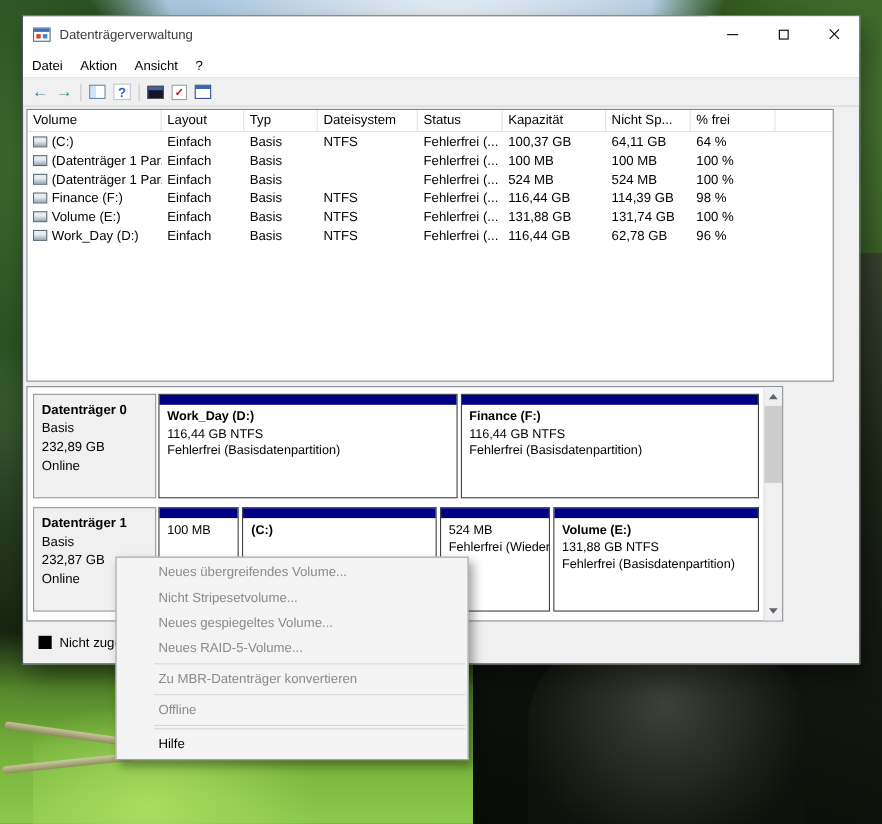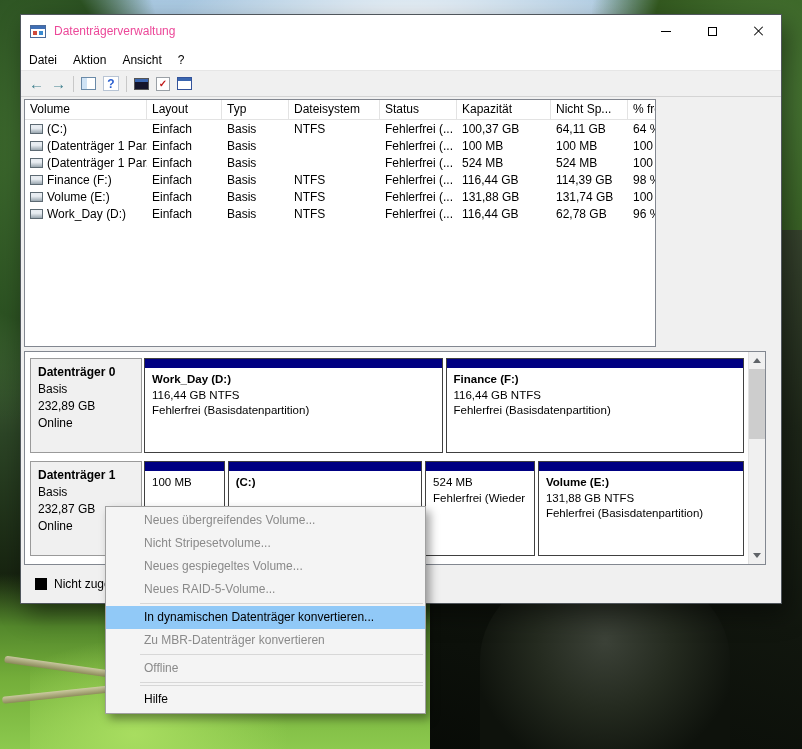--- a/index.html
+++ b/index.html
@@ -30,21 +30,21 @@
   .fence-rail2 { left:2px; bottom:52px; width:130px; transform:rotate(-6deg); }
 
   
   .window { position:absolute; left:20px; top:14px; width:762px; height:590px;
     background:#f0f0f0; border:1px solid #50565c; box-shadow:6px 10px 24px rgba(0,0,0,.45); z-index:10; }
 
   .titlebar { height:32px; background:#fff; display:flex; align-items:center; padding-left:9px; }
   .app-ico { width:16px; height:13px; border:1px solid #4a6a9a; background:#fff; position:relative; flex:none; }
   .app-ico::before { content:""; position:absolute; left:0; right:0; top:0; height:3px; background:#3f6fb5; }
   .app-ico::after { content:""; position:absolute; left:2px; bottom:2px; width:4px; height:4px; background:#d04a3a; box-shadow:6px 0 0 #3a8ad0; }
-  .titlebar .title { font-size:12px; color:#ec4899; margin-left:8px; white-space:nowrap; }
+  .titlebar .title { font-size:12px; color:#404040; margin-left:8px; white-space:nowrap; }
   .win-controls { margin-left:auto; display:flex; height:100%; }
   .win-btn { width:46px; height:100%; display:flex; align-items:center; justify-content:center; background:#fff; border:none; cursor:default; }
   .min-glyph { width:10px; height:1px; background:#000; display:block; }
   .max-glyph { width:9px; height:9px; border:1px solid #000; display:block; }
   .x-glyph { position:relative; width:12px; height:12px; display:block; }
   .x-glyph::before,.x-glyph::after { content:""; position:absolute; left:5.5px; top:0; width:1px; height:12px; background:#000; }
   .x-glyph::before { transform:rotate(45deg); } .x-glyph::after { transform:rotate(-45deg); }
 
   .menubar { height:23px; background:#fff; display:flex; align-items:flex-end; font-size:12px; }
   .menubar .mitem { padding:3px 8px; }
@@ -56,33 +56,33 @@
   .ico-tree { width:15px; height:13px; border:1px solid #6a8aa8; background:linear-gradient(90deg,#cfe3f5 5px,#fff 5px); }
   .ico-help { width:16px; height:15px; display:flex; align-items:center; justify-content:center;
     font-size:12px; font-weight:bold; color:#2a5fd0; background:#fff; border:1px solid #b8c4d4; }
   .ico-console { width:15px; height:12px; background:#14142a; border:1px solid #555; position:relative; }
   .ico-console::before { content:""; position:absolute; left:0; right:0; top:0; height:3px; background:#3a66b0; }
   .ico-check { width:14px; height:14px; background:#fff; border:1px solid #9aa0a6; display:flex; align-items:center; justify-content:center;
     font-size:10px; color:#c01818; font-weight:bold; }
   .ico-grid { width:15px; height:13px; border:1px solid #33539a; background:linear-gradient(180deg,#3a66b0 3px,#fff 3px); }
 
   
-  .listview { position:absolute; left:3px; top:84px; width:632px; height:248px; background:#fff; border:1px solid #828790; overflow:hidden; }
+  .listview { position:absolute; left:3px; top:84px; width:734px; height:248px; background:#fff; border:1px solid #828790; overflow:hidden; }
   .lv-header, .lv-row { display:grid; grid-template-columns:122px 75px 67px 91px 77px 94px 77px 77px 1fr; }
   .lv-header { height:20px; border-bottom:1px solid #e3e3e3; }
   .lv-header > div { font-size:12px; color:#000; padding:2px 5px; border-right:1px solid #e3e3e3; white-space:nowrap; overflow:hidden; }
   .lv-header > div:last-child { border-right:none; }
   .lv-row { height:17px; align-items:center; }
   .lv-row > div { font-size:12px; padding:0 5px; white-space:nowrap; overflow:hidden; }
   .vol-cell { display:flex; align-items:center; gap:4px; }
   .vol-icon { flex:none; width:13px; height:10px; border:1px solid #5d6a73;
     background:linear-gradient(#e8edf2 40%, #9aa7b0); }
 
   
-  .diskpane { position:absolute; left:3px; top:336px; width:742px; height:214px; background:#fff; border:1px solid #828790; padding:6px 5px; }
+  .diskpane { position:absolute; left:3px; top:336px; width:688px; height:214px; background:#fff; border:1px solid #828790; padding:6px 5px; }
   .disk-row { display:flex; height:95px; margin-bottom:8px; margin-right:16px; }
   .disk-info { flex:none; width:112px; background:#f0f0f0; border:1px solid #9a9a9a; padding:5px 7px; font-size:12px; line-height:17px; margin-right:2px; }
   .disk-info .dname { font-weight:bold; }
   .parts { flex:1; display:flex; gap:3px; min-width:0; }
   .part { border:1px solid #404040; background:#fff; display:flex; flex-direction:column; min-width:0; }
   .part-bar { flex:none; height:9px; background:#000082; }
   .part-body { padding:4px 7px 0; font-size:11.5px; line-height:15.5px; white-space:nowrap; overflow:hidden; }
   .part-title { font-weight:bold; }
 
   .scroll-v { position:absolute; right:0; top:0; bottom:0; width:17px; background:#f0f0f0; border-left:1px solid #e2e2e2; }
@@ -347,21 +347,20 @@
       <span>Nicht zugeo...</span>
     </div>
   </div>
 
   <div class="ctx">
     <div class="ctx-item disabled">Neues übergreifendes Volume...</div>
     <div class="ctx-item disabled">Nicht Stripesetvolume...</div>
     <div class="ctx-item disabled">Neues gespiegeltes Volume...</div>
     <div class="ctx-item disabled">Neues RAID-5-Volume...</div>
     <div class="ctx-sep"></div>
-    <div class="ctx-item hl">In dynamischen Datenträger konvertieren...</div>
     <div class="ctx-item disabled">Zu MBR-Datenträger konvertieren</div>
     <div class="ctx-sep"></div>
     <div class="ctx-item disabled">Offline</div>
     <div class="ctx-sep"></div>
     <div class="ctx-sep"></div>
     <div class="ctx-item">Hilfe</div>
   </div>
 </div>
 
 </body></html>

